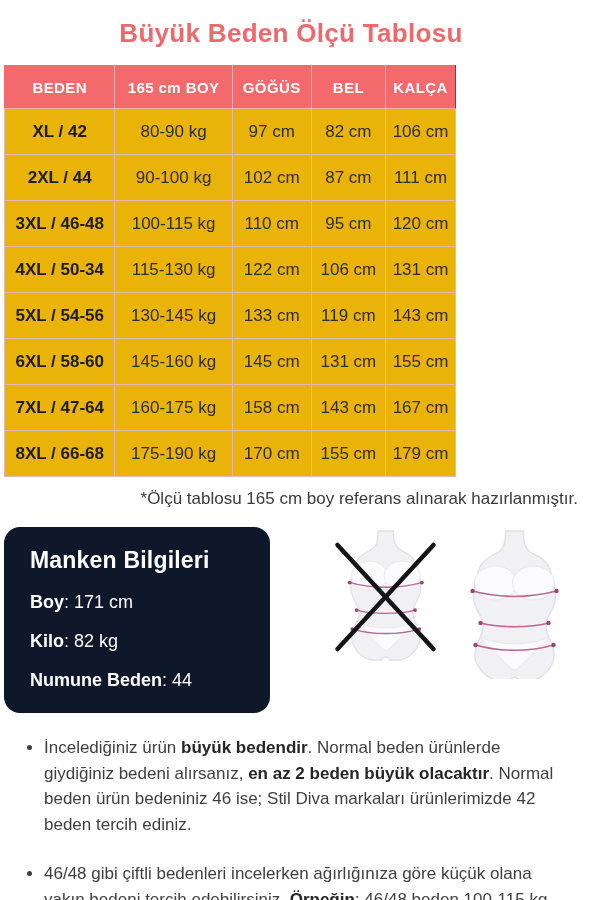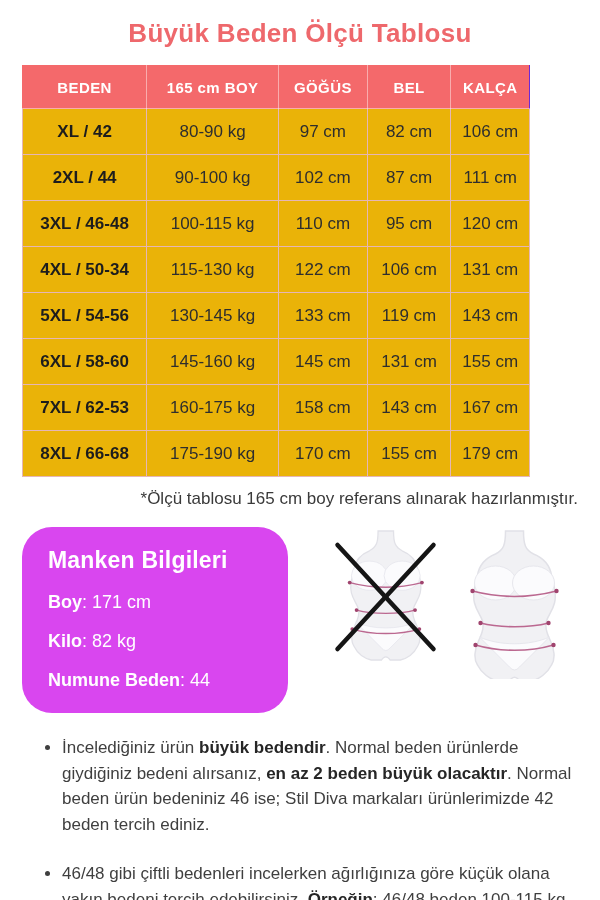--- a/index.html
+++ b/index.html
@@ -3,35 +3,35 @@
 <meta charset="utf-8">
 <style>
   * { margin:0; padding:0; box-sizing:border-box; }
   html,body { width:600px; height:900px; }
   body {
     font-family:"Liberation Sans","DejaVu Sans",sans-serif;
     background:#ffffff;
     color:#3c3c3c;
     overflow:hidden;
   }
-  .page { width:600px; height:900px; padding:18px 22px 0 22px; }
+  .page { width:600px; height:900px; padding:18px 22px 0 4px; }
 
   
   .title {
     text-align:center;
     font-size:26px;
     font-weight:800;
     color:#ee686c;
     letter-spacing:0.3px;
     margin-bottom:16px;
   }
 
   
   table.size-table {
-    width:508px;
+    width:452px;
     border-collapse:collapse;
     table-layout:fixed;
   }
   table.size-table col.c1{width:24.5%} table.size-table col.c2{width:26%}
   table.size-table col.c3{width:17.5%} table.size-table col.c4{width:16.5%}
   table.size-table col.c5{width:15.5%}
   table.size-table th {
     background:#f4696b;
     color:#ffffff;
     font-size:15px;
@@ -58,22 +58,22 @@
     text-align:right;
     font-size:17px;
     color:#3a3a3a;
     margin:12px 0 18px 0;
   }
 
   
   .model-row { display:flex; align-items:flex-start; }
   .model-card {
     width:266px;
-    background:#d946ef;
-    border-radius:30px;
+    background:#0f172a;
+    border-radius:16px;
     color:#ffffff;
     padding:20px 24px 22px 26px;
   }
   .model-card h2 { font-size:23px; font-weight:800; margin-bottom:12px; letter-spacing:0.2px; }
   .model-card .line { font-size:18px; margin-top:18px; }
   .model-card .line .lbl { font-weight:800; }
 
   .figures { display:flex; margin-left:auto; gap:14px; padding-right:6px; }
   .figure { position:relative; width:115px; height:152px; }
   .figure svg { width:100%; height:100%; display:block; }
@@ -149,21 +149,21 @@
           <td>143 cm</td>
         </tr>
         <tr>
           <td class="col-size">6XL / 58-60</td>
           <td>145-160 kg</td>
           <td>145 cm</td>
           <td>131 cm</td>
           <td>155 cm</td>
         </tr>
         <tr>
-          <td class="col-size">7XL / 62-53</td>
+          <td class="col-size">7XL / 47-64</td>
           <td>160-175 kg</td>
           <td>158 cm</td>
           <td>143 cm</td>
           <td>167 cm</td>
         </tr>
         <tr>
           <td class="col-size">8XL / 66-68</td>
           <td>175-190 kg</td>
           <td>170 cm</td>
           <td>155 cm</td>

